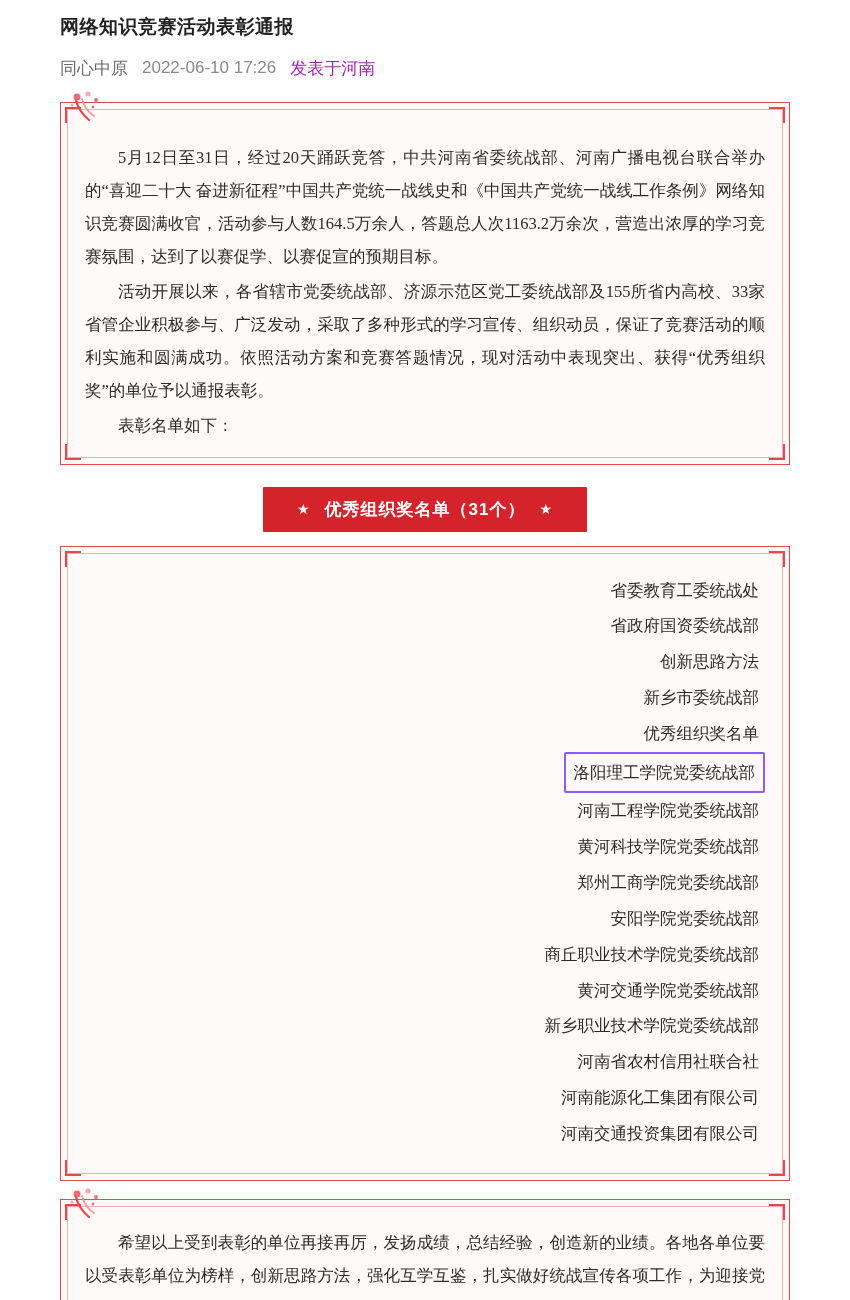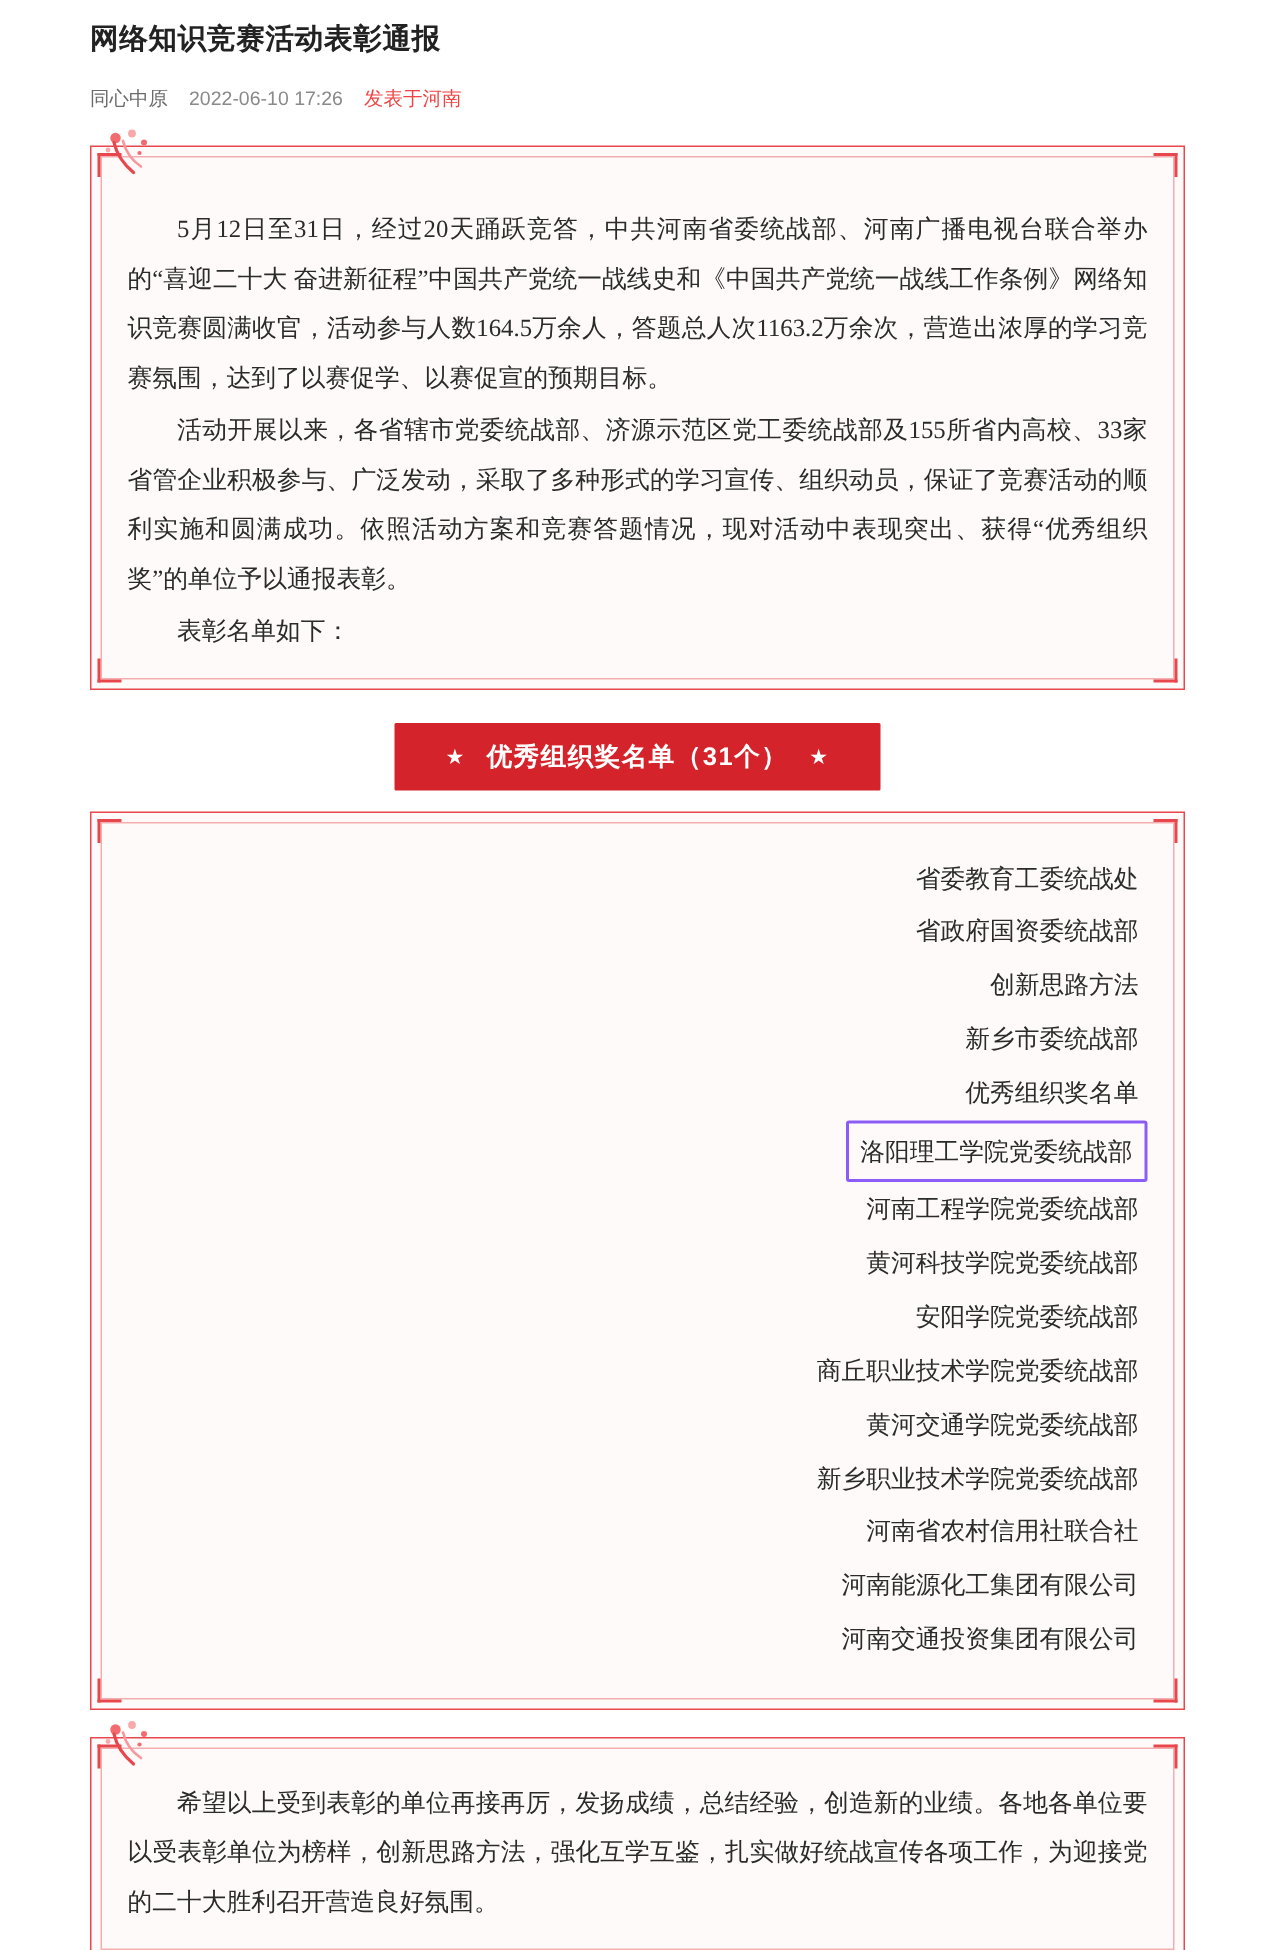--- a/index.html
+++ b/index.html
@@ -27,33 +27,33 @@
     font-size: 19px;
     font-weight: bold;
     color: #222222;
     letter-spacing: 0.5px;
     margin: 0 0 16px 0;
     line-height: 1.4;
   }
   .meta-row {
     display: flex;
     align-items: center;
-    font-size: 13px;
+    font-size: 17px;
     color: #8a8a8a;
     margin-bottom: 22px;
   }
   .meta-account {
     color: #6b6b6b;
     margin-right: 14px;
   }
   .meta-time {
     margin-right: 14px;
   }
   .meta-location {
-    color: #ef4444;
+    color: #a21caf;
   }
 
   
   .frame-box {
     position: relative;
     margin: 0 60px;
     border: 1px solid #e8484d;
     background: #fffafa;
     box-sizing: border-box;
   }
@@ -221,20 +221,21 @@
 
     <ul class="honor-list" id="honor-list">
         <li><span class="txt">省委教育工委统战处</span></li>
         <li><span class="txt">省政府国资委统战部</span></li>
         <li><span class="txt">创新思路方法</span></li>
         <li><span class="txt">新乡市委统战部</span></li>
         <li><span class="txt">优秀组织奖名单</span></li>
         <li class="highlight"><span class="txt">洛阳理工学院党委统战部</span></li>
         <li><span class="txt">河南工程学院党委统战部</span></li>
         <li><span class="txt">黄河科技学院党委统战部</span></li>
+        <li><span class="txt">郑州工商学院党委统战部</span></li>
         <li><span class="txt">安阳学院党委统战部</span></li>
         <li><span class="txt">商丘职业技术学院党委统战部</span></li>
         <li><span class="txt">黄河交通学院党委统战部</span></li>
         <li><span class="txt">新乡职业技术学院党委统战部</span></li>
         <li><span class="txt">河南省农村信用社联合社</span></li>
         <li><span class="txt">河南能源化工集团有限公司</span></li>
         <li><span class="txt">河南交通投资集团有限公司</span></li>
       </ul>
   </div>
 

